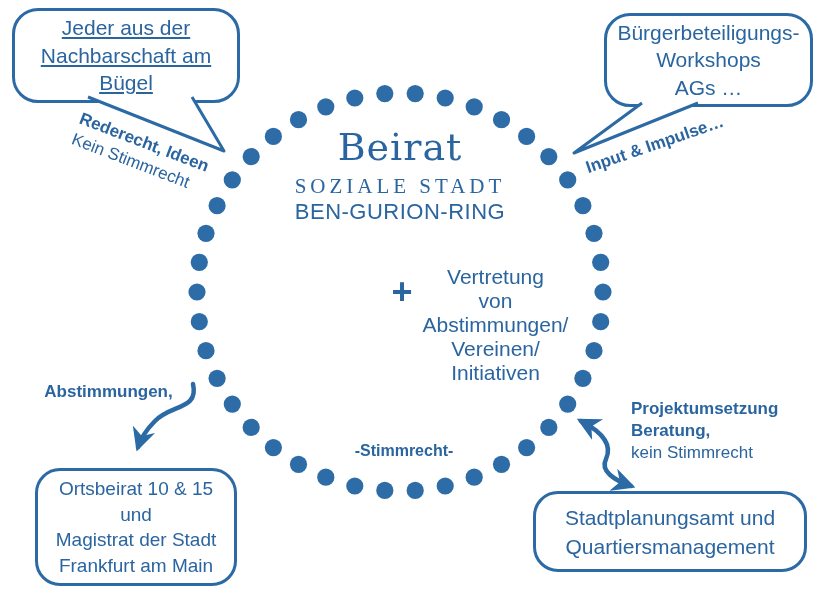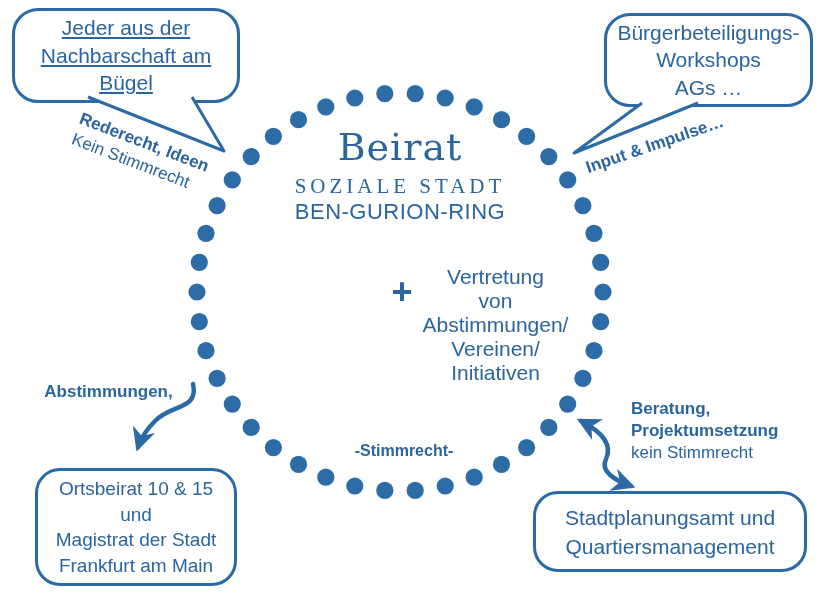--- a/index.html
+++ b/index.html
@@ -71,22 +71,22 @@
 
   <div class="annot" id="annot-tr">
     <div>Input &amp; Impulse…</div>
   </div>
 
   <div class="annot" id="annot-left">
     <div>Abstimmungen,</div>
   </div>
 
   <div class="annot" id="annot-right">
+    <div class="b">Projektumsetzung</div>
     <div class="b">Beratung,</div>
-    <div class="b">Projektumsetzung</div>
     <div>kein Stimmrecht</div>
   </div>
 
   <div class="center-block" id="title-block">
     <div id="title">Beirat</div>
     <div id="subtitle1">SOZIALE STADT</div>
     <div id="subtitle2">BEN-GURION-RING</div>
   </div>
 
 

